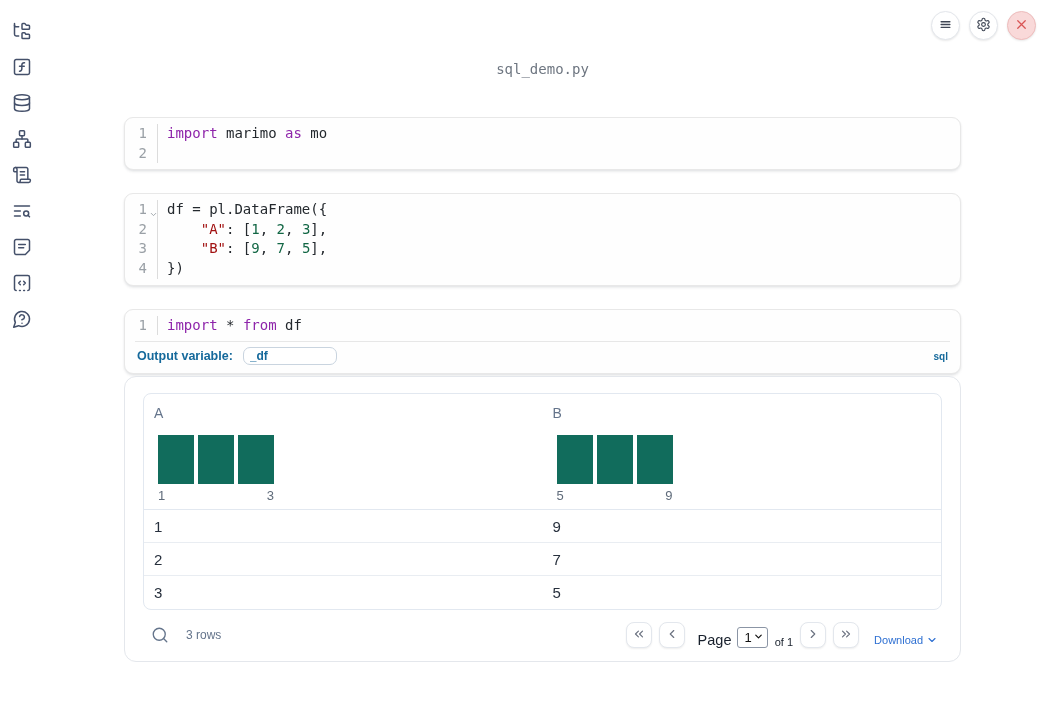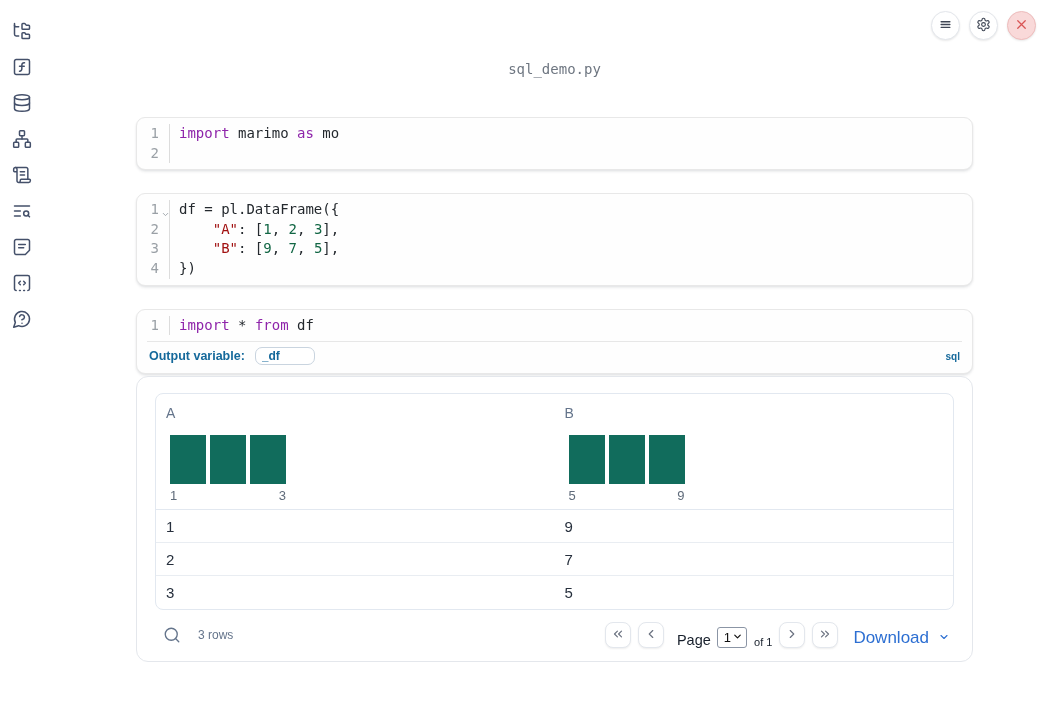--- a/index.html
+++ b/index.html
@@ -15,21 +15,21 @@
 
   
   .topbar { position: absolute; top: 11px; right: 7px; display: flex; gap: 9px; }
   .circle-btn { width: 29px; height: 29px; border-radius: 50%; background: #fff;
                 border: 1px solid #e3e6eb; box-shadow: 0 1px 2px rgba(0,0,0,.09);
                 display: flex; align-items: center; justify-content: center; color: #3f4655; cursor: pointer; }
   .circle-btn svg { width: 15px; height: 15px; }
   .circle-btn.close { background: #f9d9d9; border-color: #eebcbc; color: #d95454; }
 
   
-  .main { position: absolute; left: 136px; top: 0; width: 837px; }
+  .main { position: absolute; left: 124px; top: 0; width: 837px; }
   .nb-title { margin-top: 61px; text-align: center; font-family: "DejaVu Sans Mono", monospace;
               font-size: 14px; color: #6e7681; }
 
   
   .cell { background: #fefefe; border: 1px solid #e8e8e8; border-radius: 9px;
           box-shadow: 0 2px 3px rgba(15,23,42,.07), 0 1px 2px rgba(15,23,42,.05); }
   .cell-1 { margin-top: 40px; }
   .cell-2 { margin-top: 23px; }
   .cell-3 { margin-top: 23px; }
   .editor { display: flex; padding: 6px 0; font-family: "DejaVu Sans Mono", monospace;
@@ -41,21 +41,21 @@
   .lines { flex: 1; }
   .codeline { white-space: pre; padding-left: 9px; color: #24292e; }
   .kw  { color: var(--keyword, #8e24aa); }
   .str { color: var(--string, #a11111); }
   .num { color: var(--number, #116644); }
 
   
   .cell-divider { border: none; border-top: 1px solid #e7e7e7; margin: 0 10px; }
   .outvar-row { display: flex; align-items: center; padding: 5px 12px 8px 12px; }
   .outvar-label { font-size: 12.5px; font-weight: bold; color: var(--sql-accent, #15699b); }
-  .outvar-input { margin-left: 10px; width: 60px; height: 18px; border: 1px solid #c9d4df;
+  .outvar-input { margin-left: 10px; width: 94px; height: 18px; border: 1px solid #c9d4df;
                   border-radius: 7px; font-family: "Liberation Sans", sans-serif;
                   font-size: 12px; font-weight: bold; color: var(--sql-accent, #15699b);
                   padding: 0 6px; outline: none; }
   .sql-badge { margin-left: auto; font-size: 10px; font-weight: bold; color: var(--sql-accent, #15699b); }
 
   
   .output-panel { margin-top: 2px; background: #fff; border: 1px solid #e4e7ec;
                   border-radius: 12px; padding: 16px 18px 13px 18px; }
   .tbl { border: 1px solid #e2e8f0; border-radius: 8px; overflow: hidden; }
   .thead { display: flex; border-bottom: 1px solid #e2e8f0; padding: 10px 0 6px 0; }
@@ -79,22 +79,22 @@
   .page-btn { width: 26px; height: 26px; border-radius: 8px; border: 1px solid #e3e7ed; background: #fff;
               box-shadow: 0 1px 2px rgba(0,0,0,.07); color: #6b7280; display: flex; align-items: center;
               justify-content: center; cursor: pointer; margin-left: 7px; }
   .page-btn svg { width: 14px; height: 14px; }
   .page-text { font-size: 14.5px; color: #18202c; margin-left: 13px; }
   .page-select { display: inline-flex; align-items: center; margin-left: 6px; height: 21px;
                  border: 1px solid #8b95a5; border-radius: 3px; padding: 0 3px 0 6px;
                  font-size: 13px; color: #111; cursor: pointer; background: #fff; }
   .page-select svg { width: 11px; height: 11px; margin-left: 1px; color: #111; }
   .of-text { font-size: 11px; color: #18202c; margin-left: 7px; }
-  .download { display: inline-flex; align-items: center; gap: 9px; margin-left: 15px;
-              font-size: 17px; color: var(--download-link, #2d6fd2); cursor: pointer;
+  .download { display: inline-flex; align-items: center; gap: 3px; margin-left: 15px;
+              font-size: 11px; color: var(--download-link, #2d6fd2); cursor: pointer;
               background: none; border: none; font-family: "Liberation Sans", sans-serif; }
   .download svg { width: 12px; height: 12px; margin-top: 2px; }
 </style>
 </head>
 <body>
 
 <nav class="sidebar">
   <button class="side-btn">
     <span><svg viewBox="0 0 24 24" fill="none" stroke="currentColor" stroke-width="1.8" stroke-linecap="round" stroke-linejoin="round" width="20" height="20">
           <path d="M20 10a1 1 0 0 0 1-1V6a1 1 0 0 0-1-1h-2.5a1 1 0 0 1-.8-.4l-.9-1.2A1 1 0 0 0 15 3h-2a1 1 0 0 0-1 1v5a1 1 0 0 0 1 1Z"></path>

